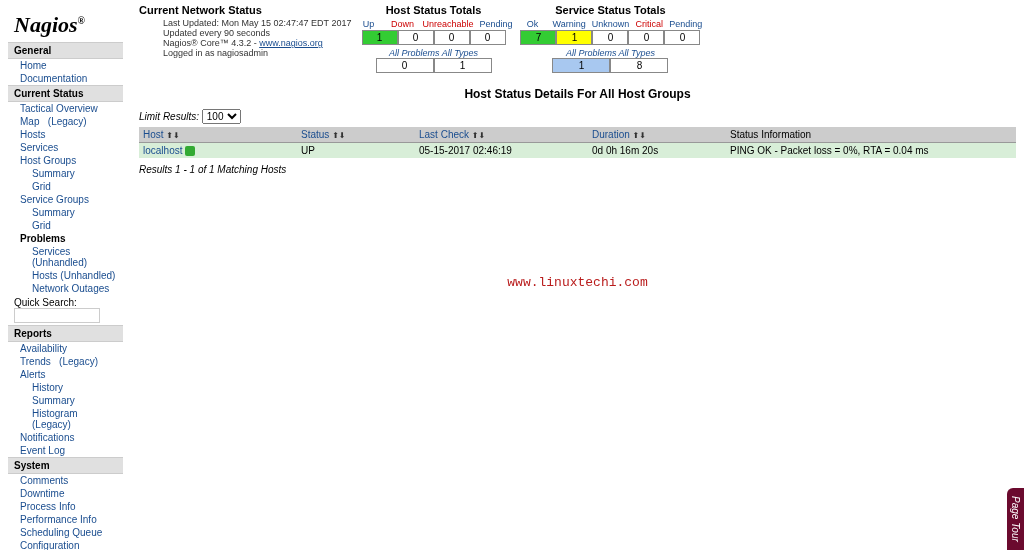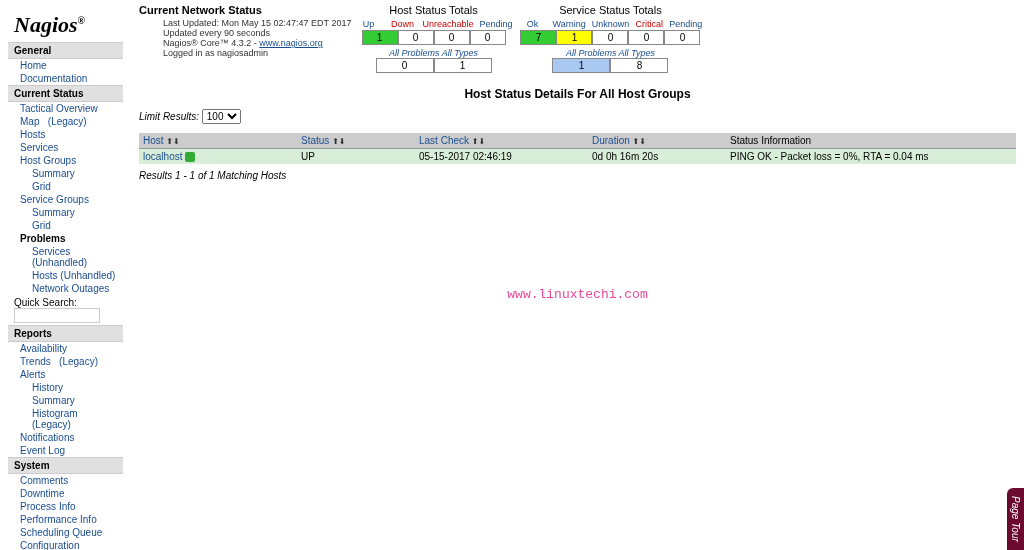--- a/index.html
+++ b/index.html
@@ -14,44 +14,44 @@
 .nav-item.black a { color: #000; font-weight: bold; }
 .quick-search { padding: 2px 6px; font-size: 10px; }
 .quick-search input { width: 80px; font-size: 10px; border: 1px solid #ccc; }
 .main { flex: 1; padding: 4px 8px; position: relative; overflow: hidden; }
 .top-row { display: flex; align-items: flex-start; }
 .status-block h3 { margin: 0 0 2px; font-size: 11px; font-weight: bold; }
 .status-block .line { font-size: 9px; color: #333; padding-left: 24px; }
 .status-links { margin-top: 6px; }
 .status-links a { display: block; color: #1a4d8f; font-size: 9px; text-decoration: none; }
 .totals { text-align: center; }
-.totals-title { font-size: 11px; font-weight: normal; margin-bottom: 2px; }
+.totals-title { font-size: 11px; font-weight: bold; margin-bottom: 2px; }
 .totals-header-row, .totals-value-row { display: flex; justify-content: center; }
 .totals-header-row span { font-size: 9px; color: #1a4d8f; padding: 1px 3px; min-width: 28px; }
 .totals-header-row span.red { color: #c00; }
 .totals-value-row span { border: 1px solid #888; padding: 1px 3px; min-width: 28px; font-size: 10px; background: #fff; }
 .totals-value-row span.green { background: #3c3; }
 .totals-value-row span.yellow { background: #ff0; }
 .totals-sub { font-size: 9px; color: #1a4d8f; margin-top: 3px; font-style: italic; }
 .totals-sub-row { display: flex; justify-content: center; }
 .totals-sub-row span { border: 1px solid #888; padding: 1px 8px; min-width: 40px; font-size: 10px; background: #fff; }
 .totals-sub-row span.blue { background: #a8c8f0; }
 .details-title { text-align: center; font-weight: bold; font-size: 12px; margin: 14px 0 8px; }
-.limit-row { font-size: 10px; font-style: italic; margin-bottom: 9px; }
+.limit-row { font-size: 10px; font-style: italic; margin-bottom: 3px; }
 .limit-row select { font-size: 10px; }
 .data-table { width: 100%; border-collapse: collapse; font-size: 10px; border-radius: 12px; }
 .data-table th { background: #ccc; text-align: left; padding: 2px 4px; font-weight: normal; border-bottom: 1px solid #999; }
 .data-table th a { color: #1a4d8f; text-decoration: none; }
 .sort-icons { font-size: 8px; color: #333; }
 .data-table td { padding: 2px 4px; background: #d8eed8; }
 .data-table td.status-up { color: #000; }
 .data-table td a { color: #1a4d8f; text-decoration: none; }
 .host-icon { display: inline-block; width: 10px; height: 10px; background: #3a3; border-radius: 2px; vertical-align: middle; }
 .results-info { font-size: 10px; font-style: italic; margin-top: 6px; }
-.watermark { position: absolute; left: 50%; top: 287px; transform: translateX(-50%); font-family: "Courier New", monospace; color: #ec4899; font-size: 13px; }
+.watermark { position: absolute; left: 50%; top: 275px; transform: translateX(-50%); font-family: "Courier New", monospace; color: #b91c1c; font-size: 13px; }
 .page-tour { position: absolute; right: 0; bottom: 0; background: #6b0a2e; color: #fff; writing-mode: vertical-rl; padding: 8px 3px; font-size: 10px; font-style: italic; border-radius: 6px 0 0 0; }
 </style>
 </head>
 <body>
 
 <div class="container">
   <div class="sidebar">
     <div class="logo"><span>Nagios</span><sup>®</sup></div>
 
     <div class="nav-section-header">General</div>

